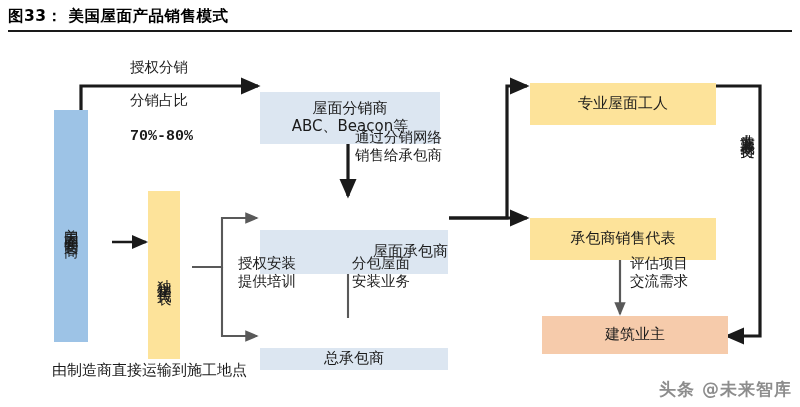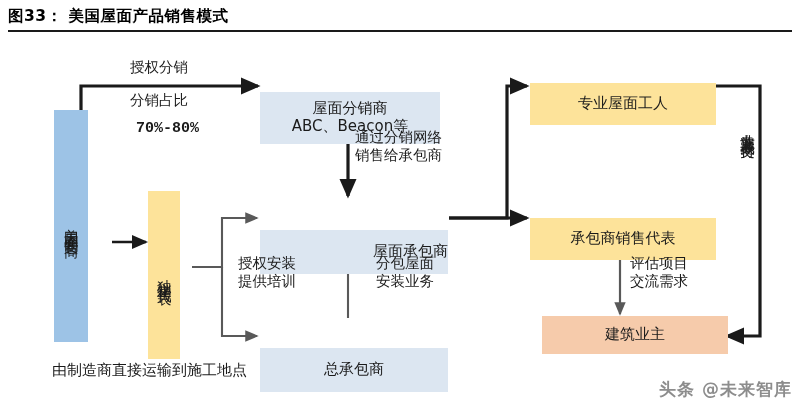--- a/index.html
+++ b/index.html
@@ -136,49 +136,49 @@
 
   <div class="node node-blue-l" style="left:260px; top:60px; width:180px; height:52px; font-size:15px; flex-direction:column;">
     <span>屋面分销商</span>
     <span>ABC、Beacon等</span>
   </div>
 
   <div class="node node-blue-l" style="left:260px; top:198px; width:188px; height:44px; font-size:15px;justify-content:flex-end;">
     <span>屋面承包商</span>
   </div>
 
-  <div class="node node-blue-l" style="left:260px; top:316px; width:188px; height:44px; font-size:15px;">
+  <div class="node node-blue-l" style="left:260px; top:316px; width:188px; height:22px; font-size:15px;">
     <span>总承包商</span>
   </div>
 
   <div class="node node-yellow" style="left:530px; top:64px; width:186px; height:42px; font-size:15px;">
     <span>专业屋面工人</span>
   </div>
 
   <div class="node node-yellow" style="left:530px; top:199px; width:186px; height:42px; font-size:15px;">
     <span>承包商销售代表</span>
   </div>
 
   <div class="node node-peach" style="left:542px; top:316px; width:186px; height:38px; font-size:15px;">
     <span>建筑业主</span>
   </div>
 
   <div class="label" style="left:130px; top:60px; font-size:14.5px;">授权分销</div>
 
   <div class="label" style="left:130px; top:93px; font-size:14.5px;">分销占比</div>
 
-  <div class="label bold" style="left:130px; top:120px; font-size:15px;margin-left:6px;">70%-80%</div>
+  <div class="label bold" style="left:130px; top:128px; font-size:15px;">70%-80%</div>
 
   <div class="label" style="left:355px; top:130px; font-size:14.5px;">通过分销网络
 销售给承包商</div>
 
   <div class="label" style="left:238px; top:256px; font-size:14.5px;">授权安装
 提供培训</div>
 
-  <div class="label" style="left:376px; top:256px; font-size:14.5px;">分包屋面
+  <div class="label" style="left:352px; top:256px; font-size:14.5px;">分包屋面
 安装业务</div>
 
   <div class="label" style="left:630px; top:256px; font-size:14.5px;">评估项目
 交流需求</div>
 
   <div class="label vert-lbl" style="left:739px; top:122px; font-size:14.5px;">专业施工完成交付</div>
 
   <div class="label" style="left:52px; top:363px; font-size:15px;">由制造商直接运输到施工地点</div>
 
   <div class="watermark">头条 @未来智库</div>

